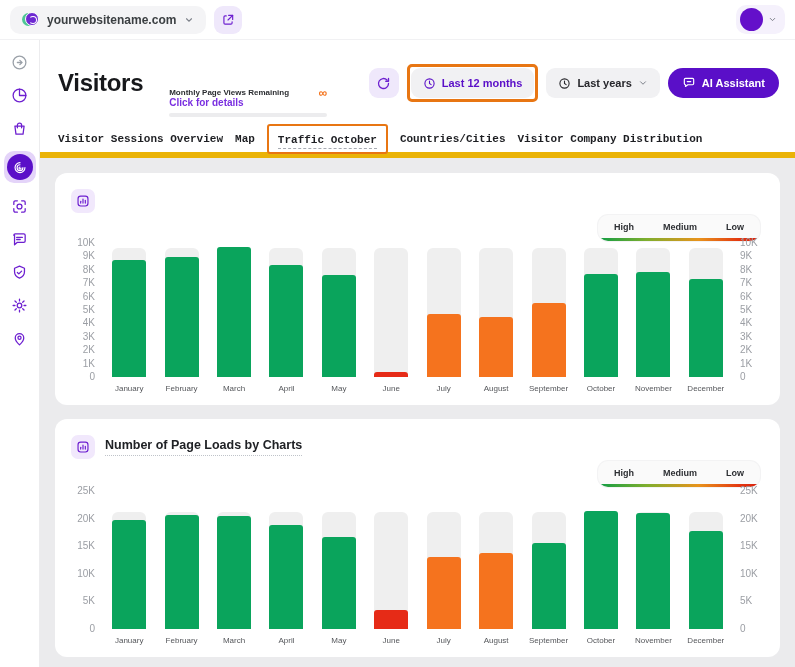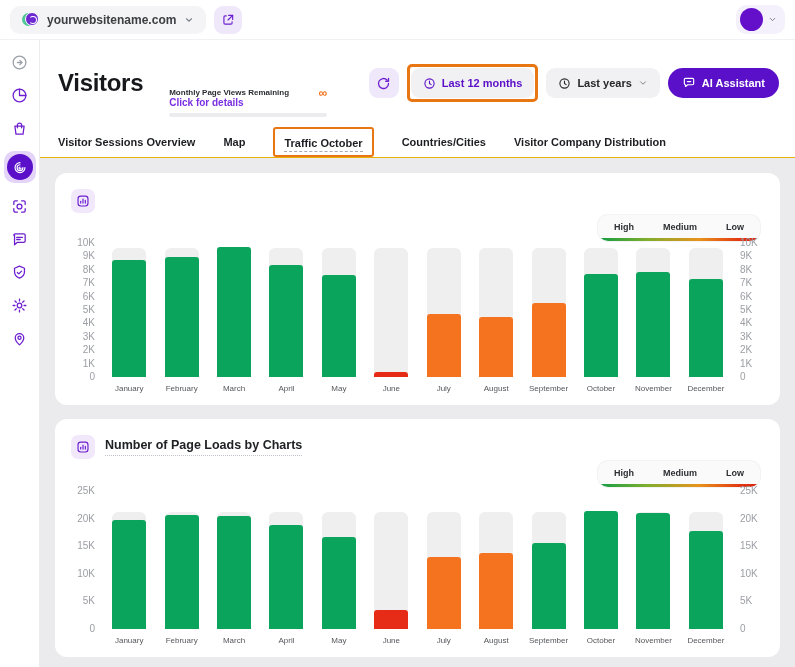--- a/index.html
+++ b/index.html
@@ -40,21 +40,21 @@
   .quota-link { font-size:10px; color:#7a2fe0; font-weight:600; }
   .quota-value { font-size:12px; font-weight:700; color:#f4731c; line-height:10px; }
   .quota-bar { margin-top:5px; height:4px; border-radius:2px; background:#ececee; }
   .header-actions { margin-left:auto; display:flex; align-items:center; gap:8px; }
   .pill { display:flex; align-items:center; gap:6px; height:30px; padding:0 12px; background:#f1f1f3; border-radius:9px; font-size:11px; font-weight:700; color:#26262b; cursor:pointer; border:none; white-space:nowrap; }
   .pill.purple { color:#5a0fc8; }
   .hl-wrap { border:3px solid #e87613; border-radius:5px; padding:1px; }
   .ai-btn { display:flex; align-items:center; gap:6px; height:30px; padding:0 14px; border-radius:16px; background:#5a0fc8; color:#fff; font-size:11px; font-weight:700; cursor:pointer; border:none; white-space:nowrap; }
 
   
-  .tabs-row { display:flex; align-items:center; gap:28px; padding:2px 18px 0 18px; height:34px; border-bottom:1px solid #eab308; }
+  .tabs-row { display:flex; align-items:center; gap:12px; padding:2px 18px 0 18px; height:34px; border-bottom:6px solid #eab308;font-family:Liberation Mono, monospace; }
   .tab { font-size:11px; font-weight:700; color:#1d1e22; cursor:pointer; }
   .tab-hl { border:2.5px solid #e87613; border-radius:3px; padding:4px 9px; }
   .tab-hl .tab { border-bottom:1px dashed #a7abb2; padding-bottom:2px; }
 
   
   .content { flex:1; background:#ebebed; padding:15px 15px 10px 15px; display:flex; flex-direction:column; gap:14px; overflow:hidden; }
   .card { background:#fff; border-radius:12px; position:relative; padding:16px 16px 12px 16px; flex:1; }
   .card-head { display:flex; align-items:center; gap:10px; }
   .chart-icon-box { width:24px; height:24px; border-radius:7px; background:#f1e8fc; color:#6d1fd0; display:flex; align-items:center; justify-content:center; flex:0 0 auto; }
   .card-title { font-size:12.5px; font-weight:700; color:#202226; border-bottom:1px dotted #bfc3c9; padding-bottom:3px; }
@@ -62,21 +62,21 @@
   .legend { position:absolute; top:42px; right:20px; width:162px; background:#fafafa; border-radius:10px; overflow:hidden; box-shadow:0 0 0 1px #f3f3f4; }
   .legend-labels { display:flex; justify-content:space-between; padding:7px 16px 6px 16px; font-size:9px; font-weight:600; color:#2d2f33; }
   .legend-gradient { height:3px; background:linear-gradient(90deg,#0f9d45 0%,#7fae2e 30%,#e8931c 62%,#e33510 88%,#d7200d 100%); }
 
   .chart { display:flex; align-items:flex-start; margin-top:30px; }
   .chart-1 .chart { margin-top:32px; }
   .y-axis { position:relative; width:32px; font-size:10px; color:#9b9ea4; flex:0 0 auto; }
   .y-axis span { position:absolute; transform:translateY(50%); line-height:1; }
   .y-axis.left span { right:8px; }
   .y-axis.right span { left:8px; }
-  .plot { flex:1; display:flex; }
+  .plot { flex:1; display:flex;justify-content:center; }
   .col { flex:1; display:flex; flex-direction:column; min-width:0; cursor:pointer; }
   .bars { position:relative; }
   .chart-0 .bars, .chart-0 .y-axis { height:134px; }
   .chart-1 .bars, .chart-1 .y-axis { height:138px; }
   .track { position:absolute; bottom:0; left:50%; transform:translateX(-50%); width:34px; background:#efefef; border-radius:6px 6px 0 0; }
   .bar { position:absolute; bottom:0; left:50%; transform:translateX(-50%); width:34px; border-radius:3px 3px 0 0; }
   .xlabel { margin-top:7px; text-align:center; font-size:8px; color:#55575b; }
 
   svg { display:block; }
 </style>

